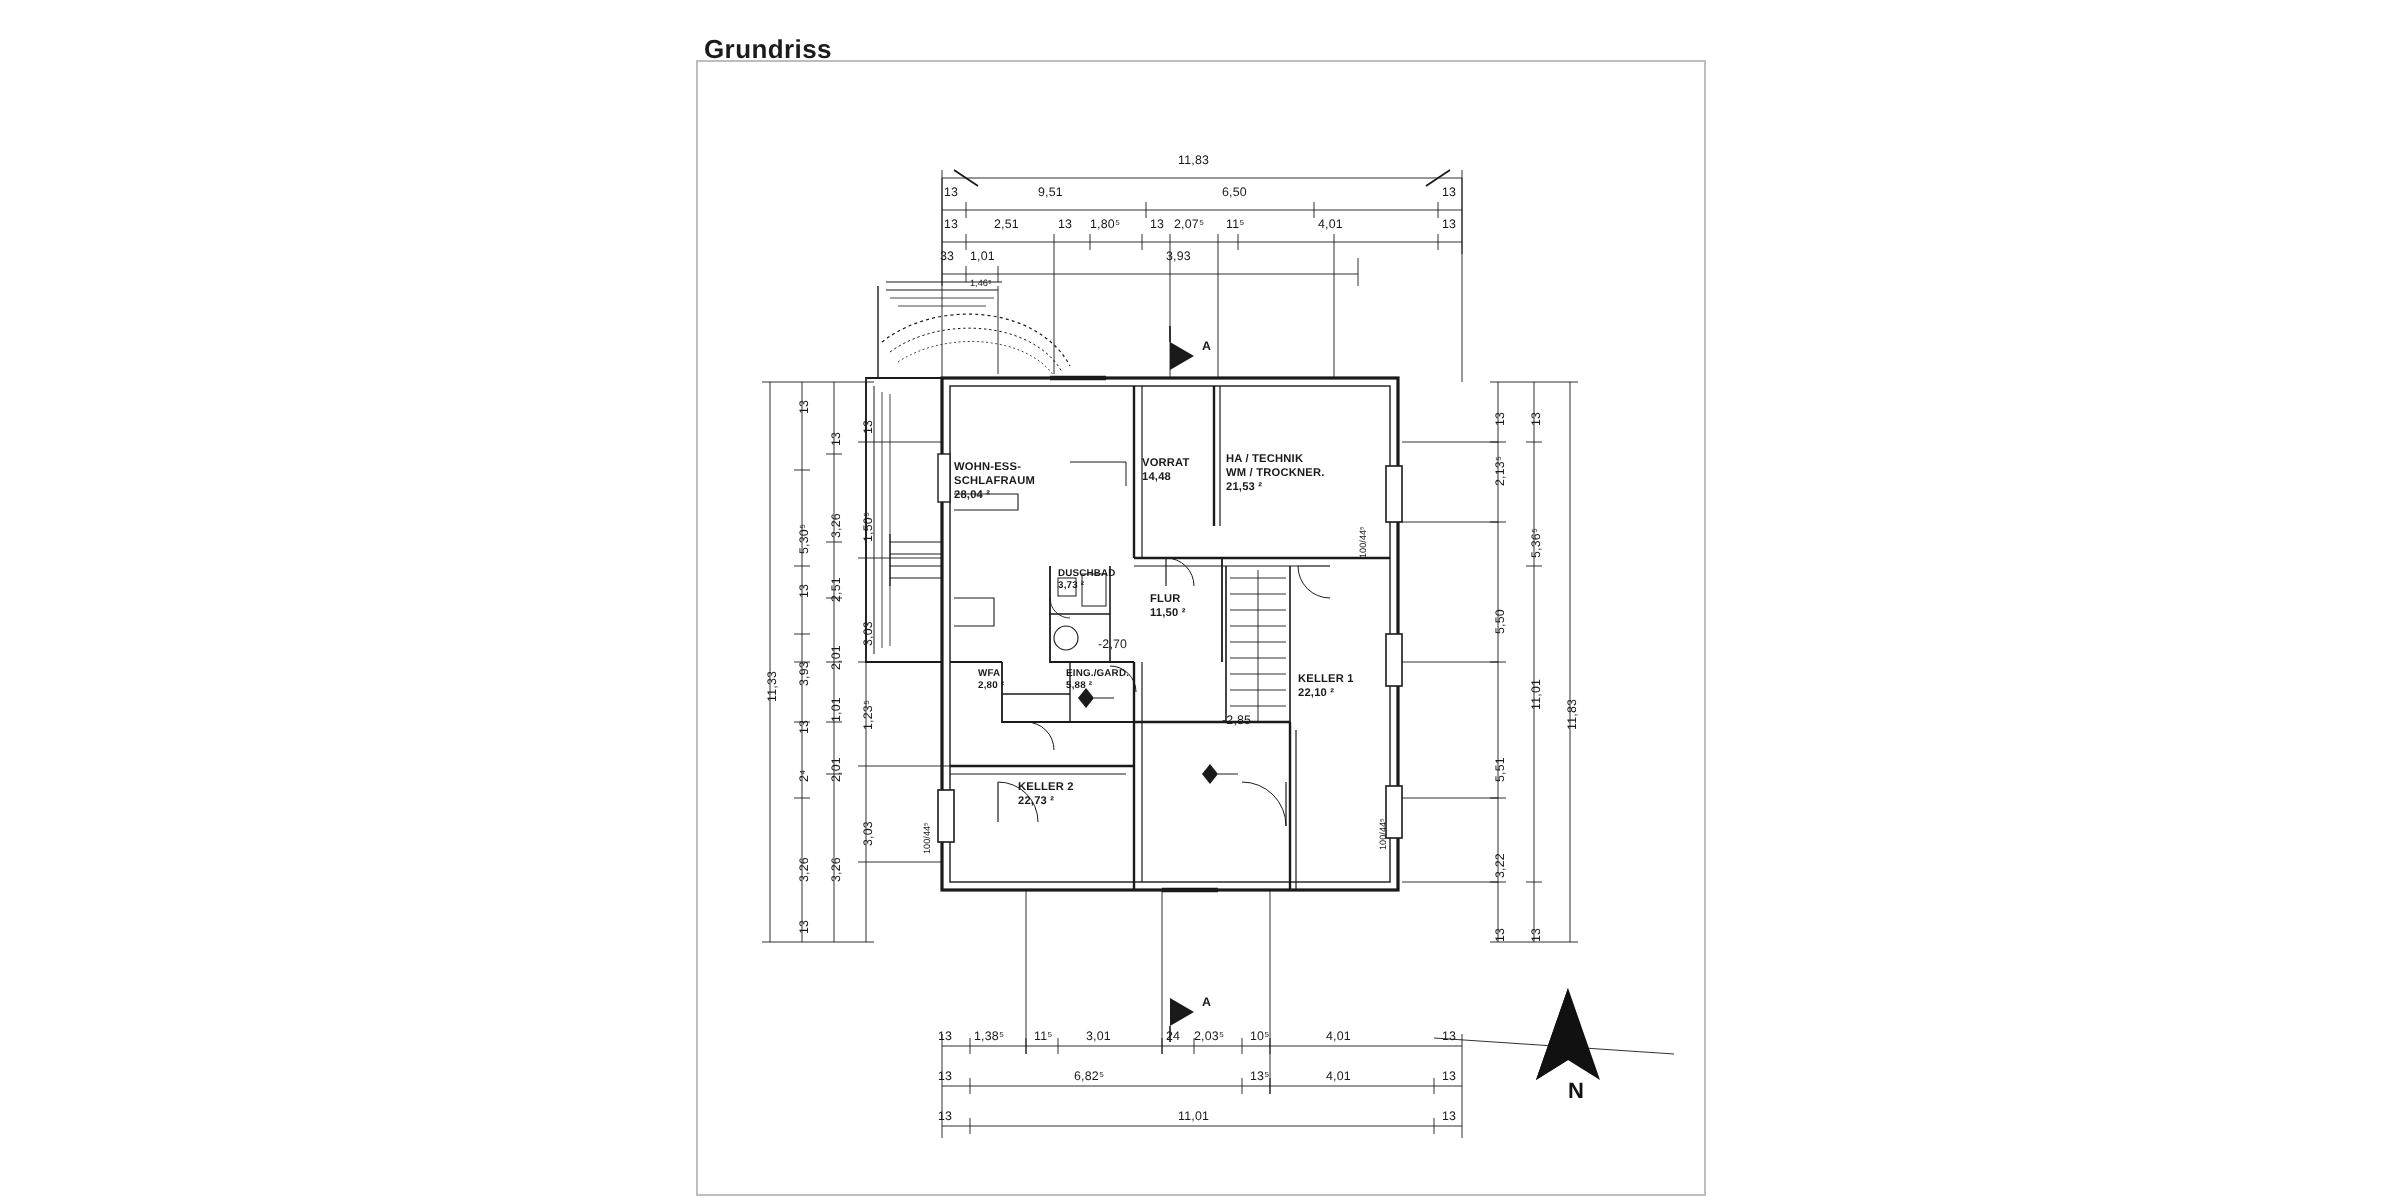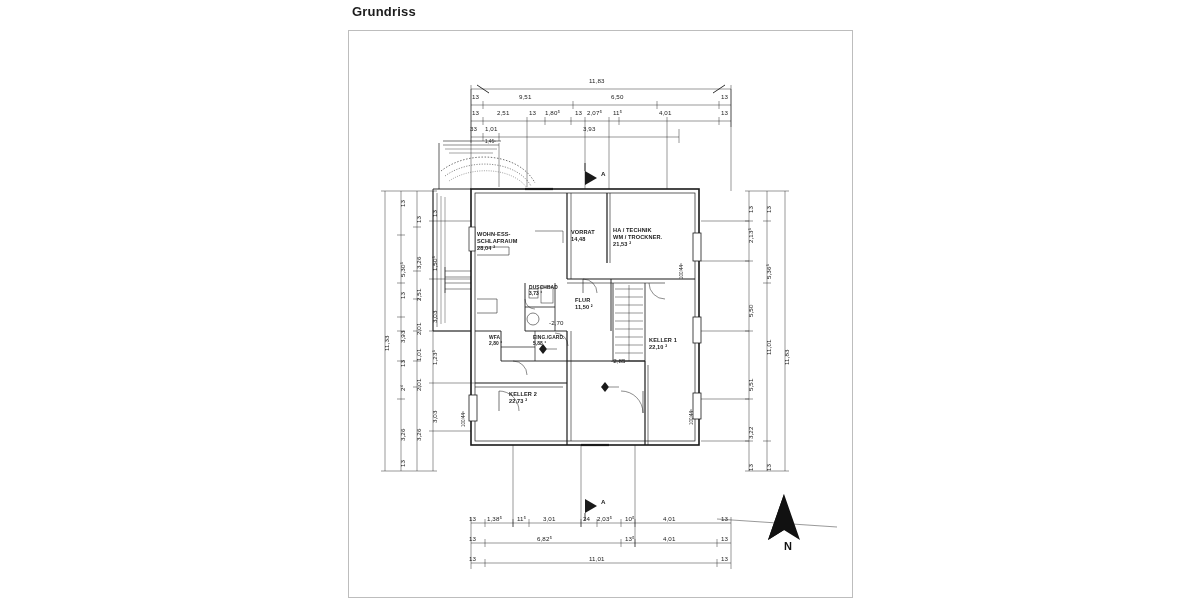--- a/index.html
+++ b/index.html
@@ -2,21 +2,21 @@
 <html><head>
 <meta charset="utf-8">
 <style>
   html,body{margin:0;padding:0;}
   body{
     width:1200px;height:600px;background:#ffffff;
     font-family:"Liberation Sans", sans-serif;
     overflow:hidden;position:relative;
   }
   #title{
-    position:absolute;left:352px;top:4px;
+    position:absolute;left:352px;top:17px;
     font-size:13px;font-weight:bold;color:#1b1b1b;
     letter-spacing:0.2px;
   }
   #sheet{
     position:absolute;left:348px;top:30px;width:503px;height:566px;
     background:#fff;border:1px solid #bdbdbd;
   }
   #plan{position:absolute;left:0;top:0;width:503px;height:566px;}
   .lbl{
     position:absolute;

